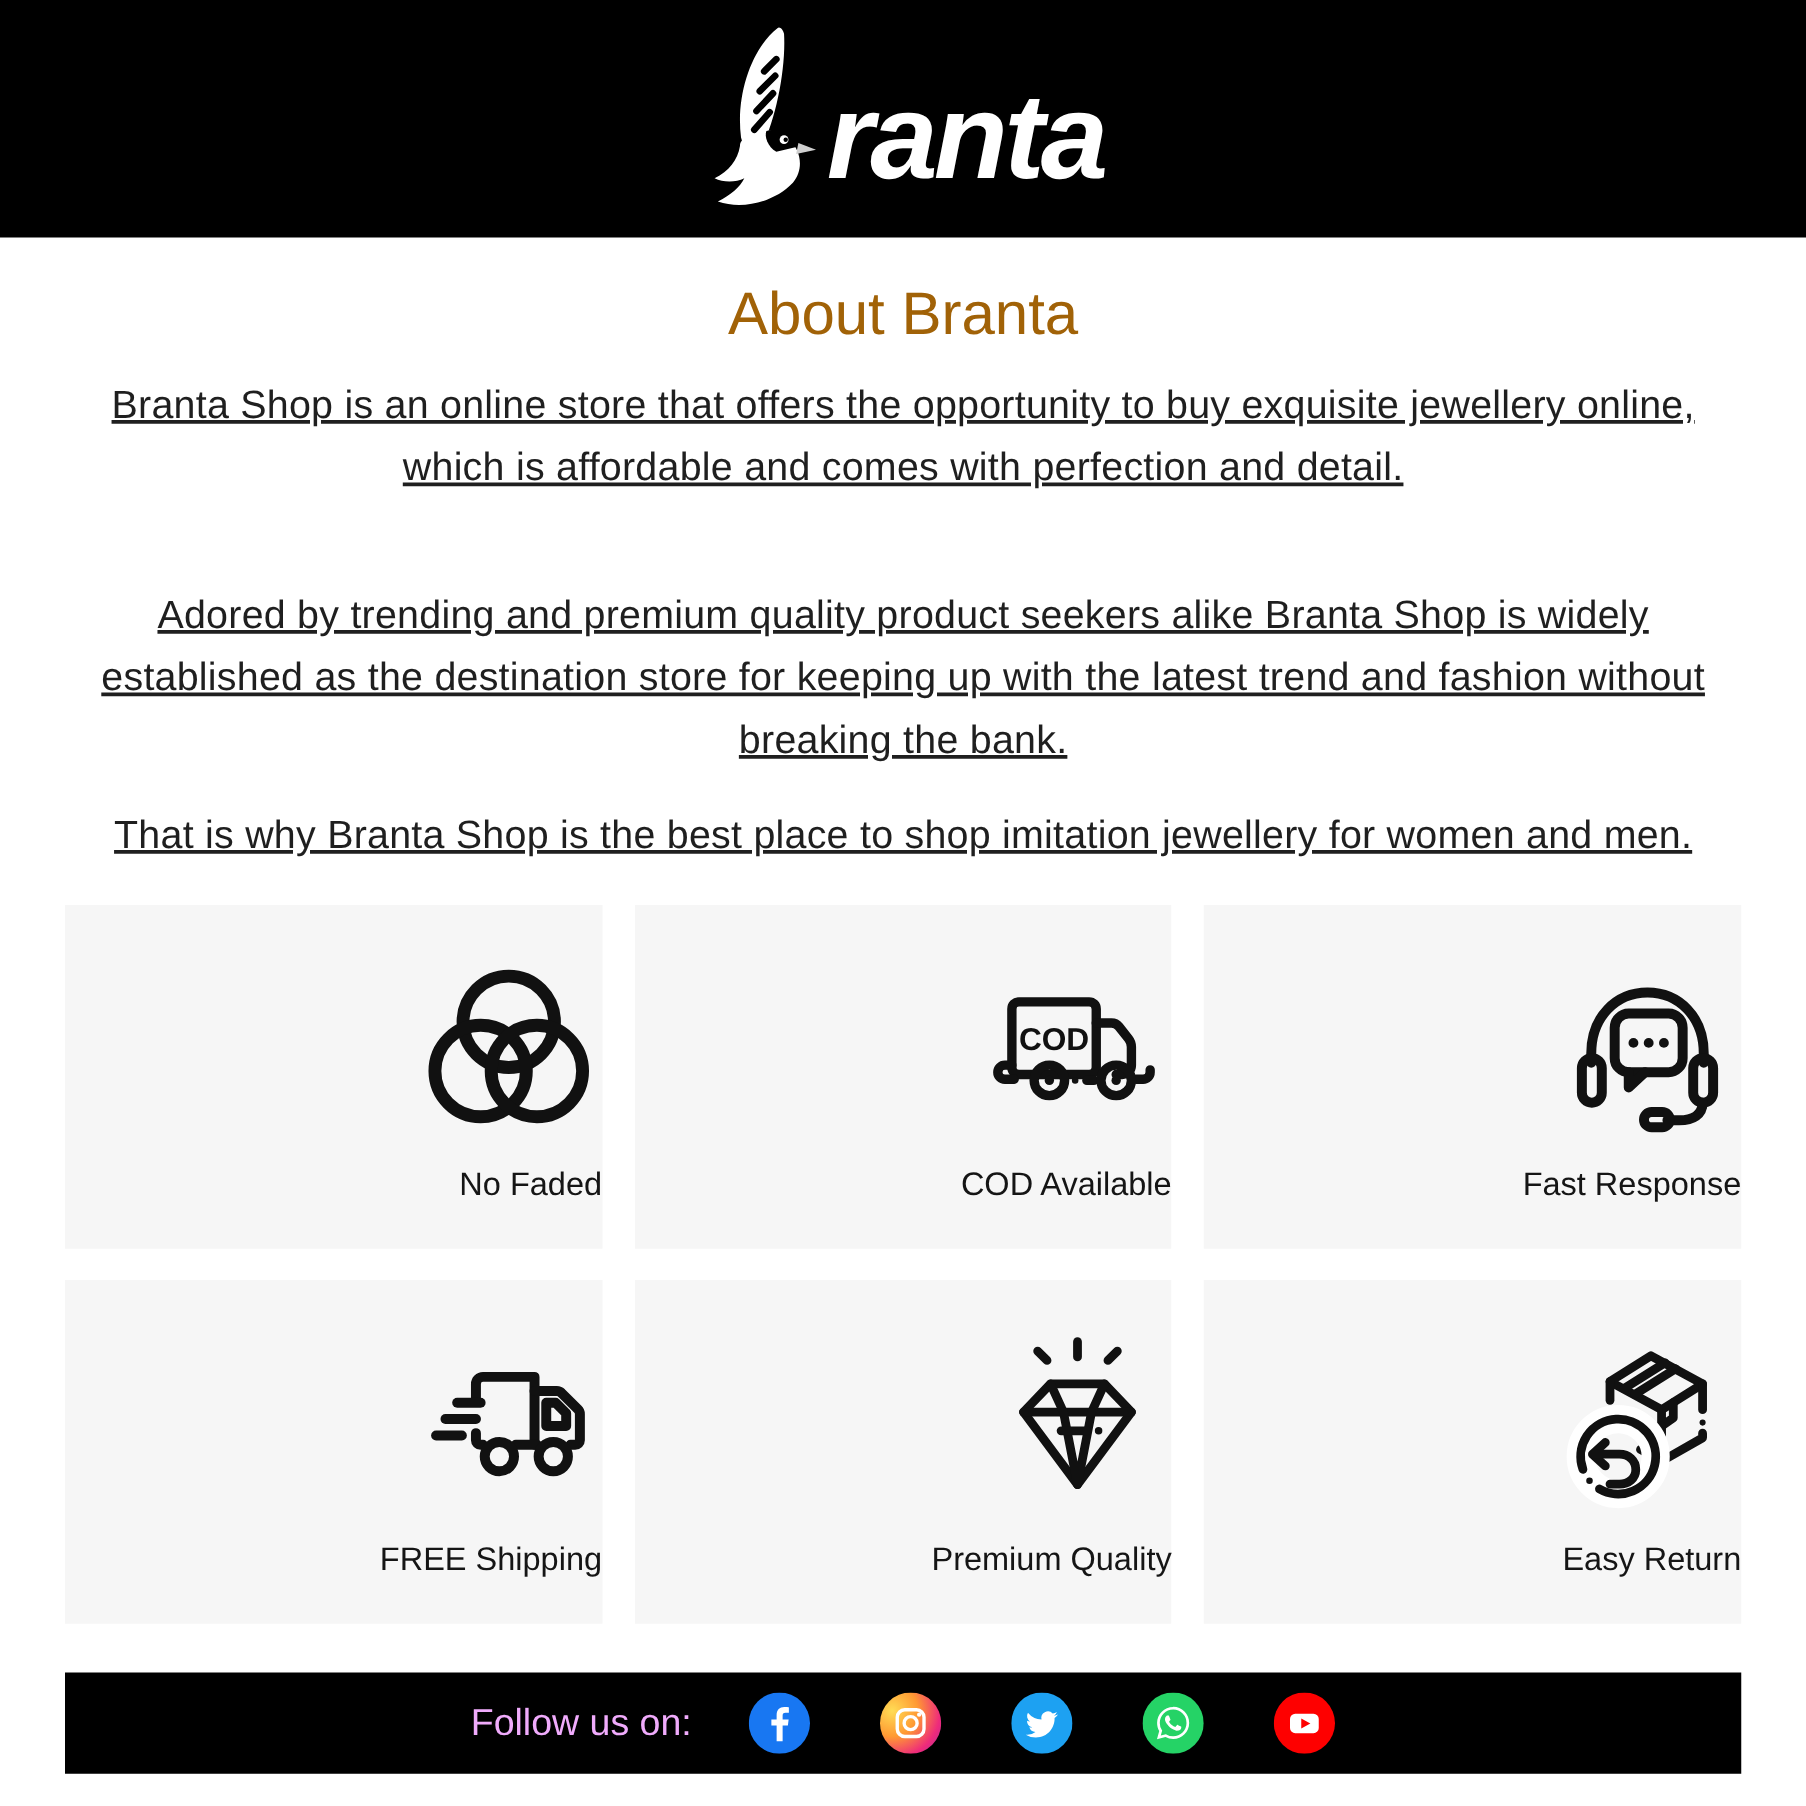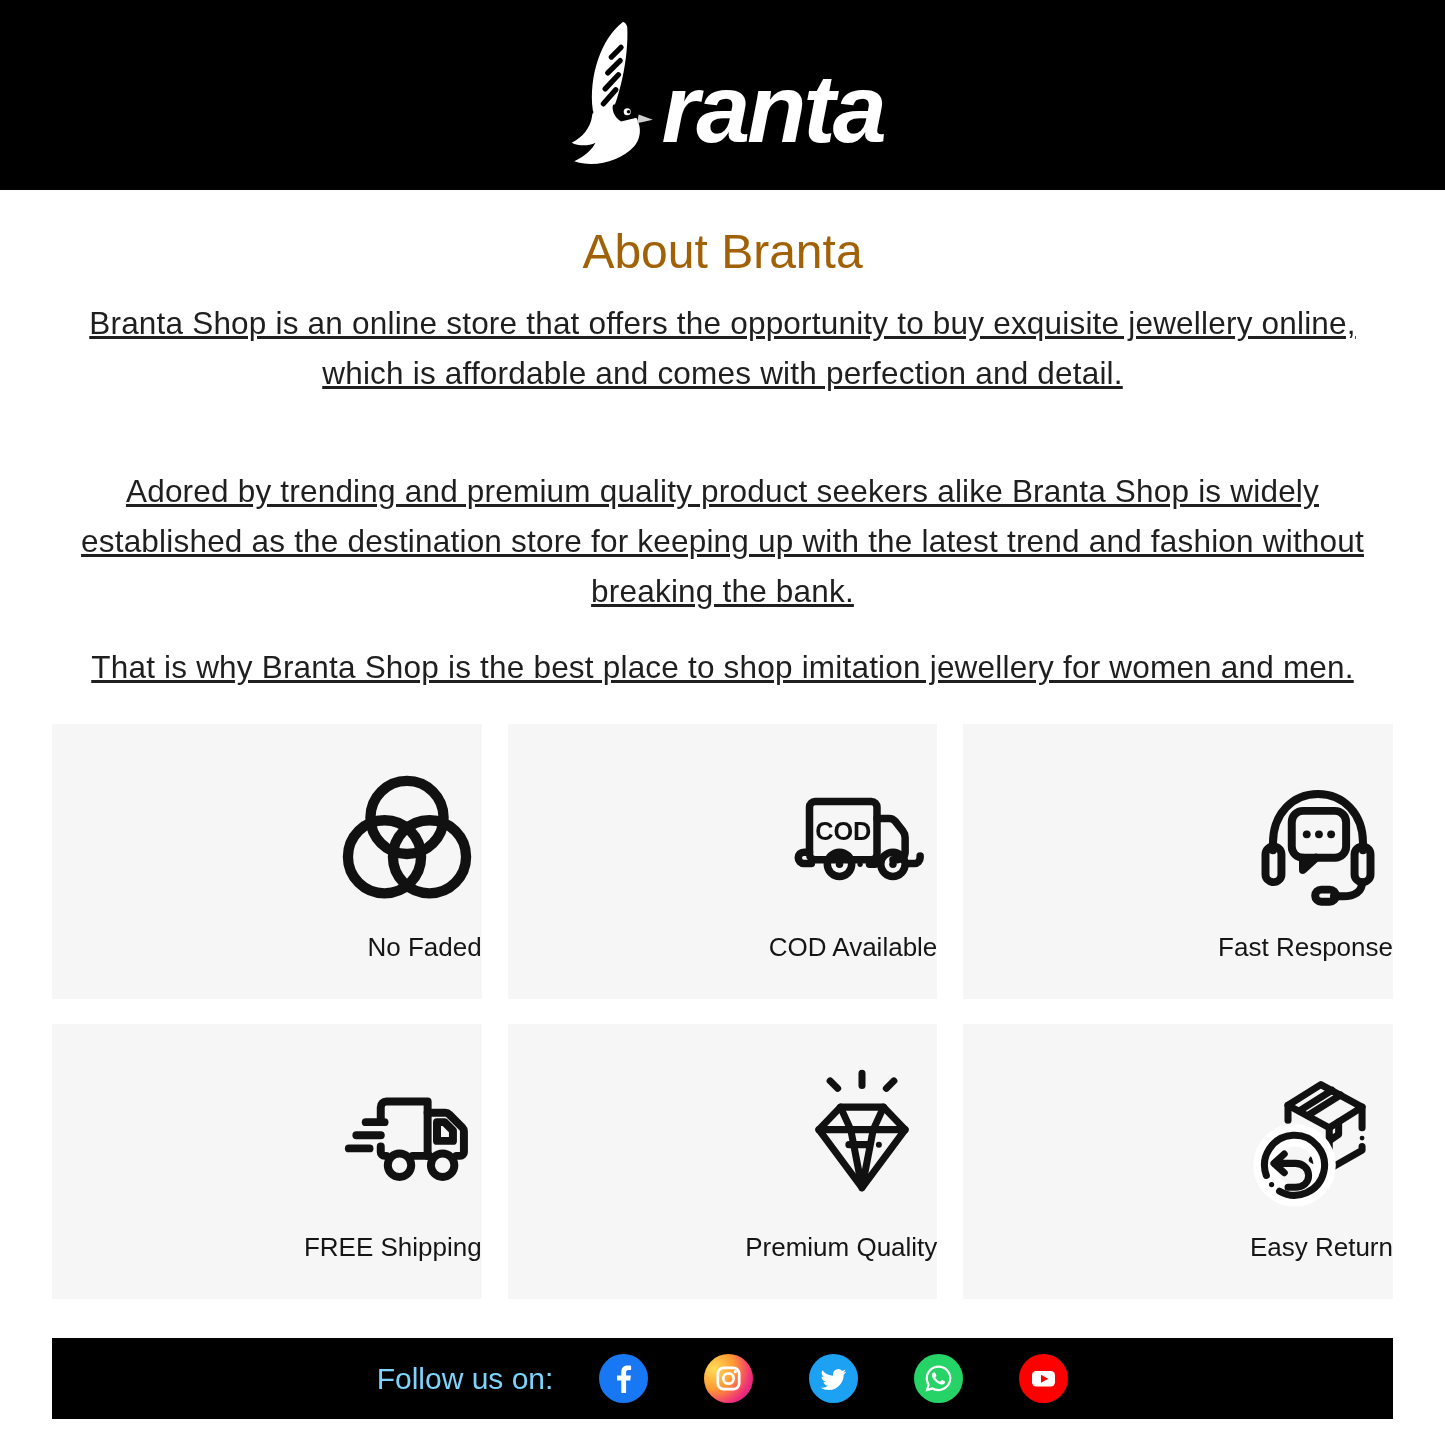--- a/index.html
+++ b/index.html
@@ -76,21 +76,21 @@
   
   .footer {
     margin: 39px 52px 0;
     height: 81px;
     background: #000000;
     display: flex;
     align-items: center;
     justify-content: center;
   }
   .follow-label {
-    color: #7dd3fc;
+    color: #f0abfc;
     font-size: 30px;
     margin-right: 46px;
   }
   .socials { display: flex; gap: 56px; align-items: center; }
   .social-link { display: block; width: 49px; height: 49px; text-decoration: none; }
   .social-link svg { width: 49px; height: 49px; display: block; }
   .icon-stroke { fill: none; stroke: #111111; stroke-linecap: round; stroke-linejoin: round; }
 </style>
 </head>
 <body>

